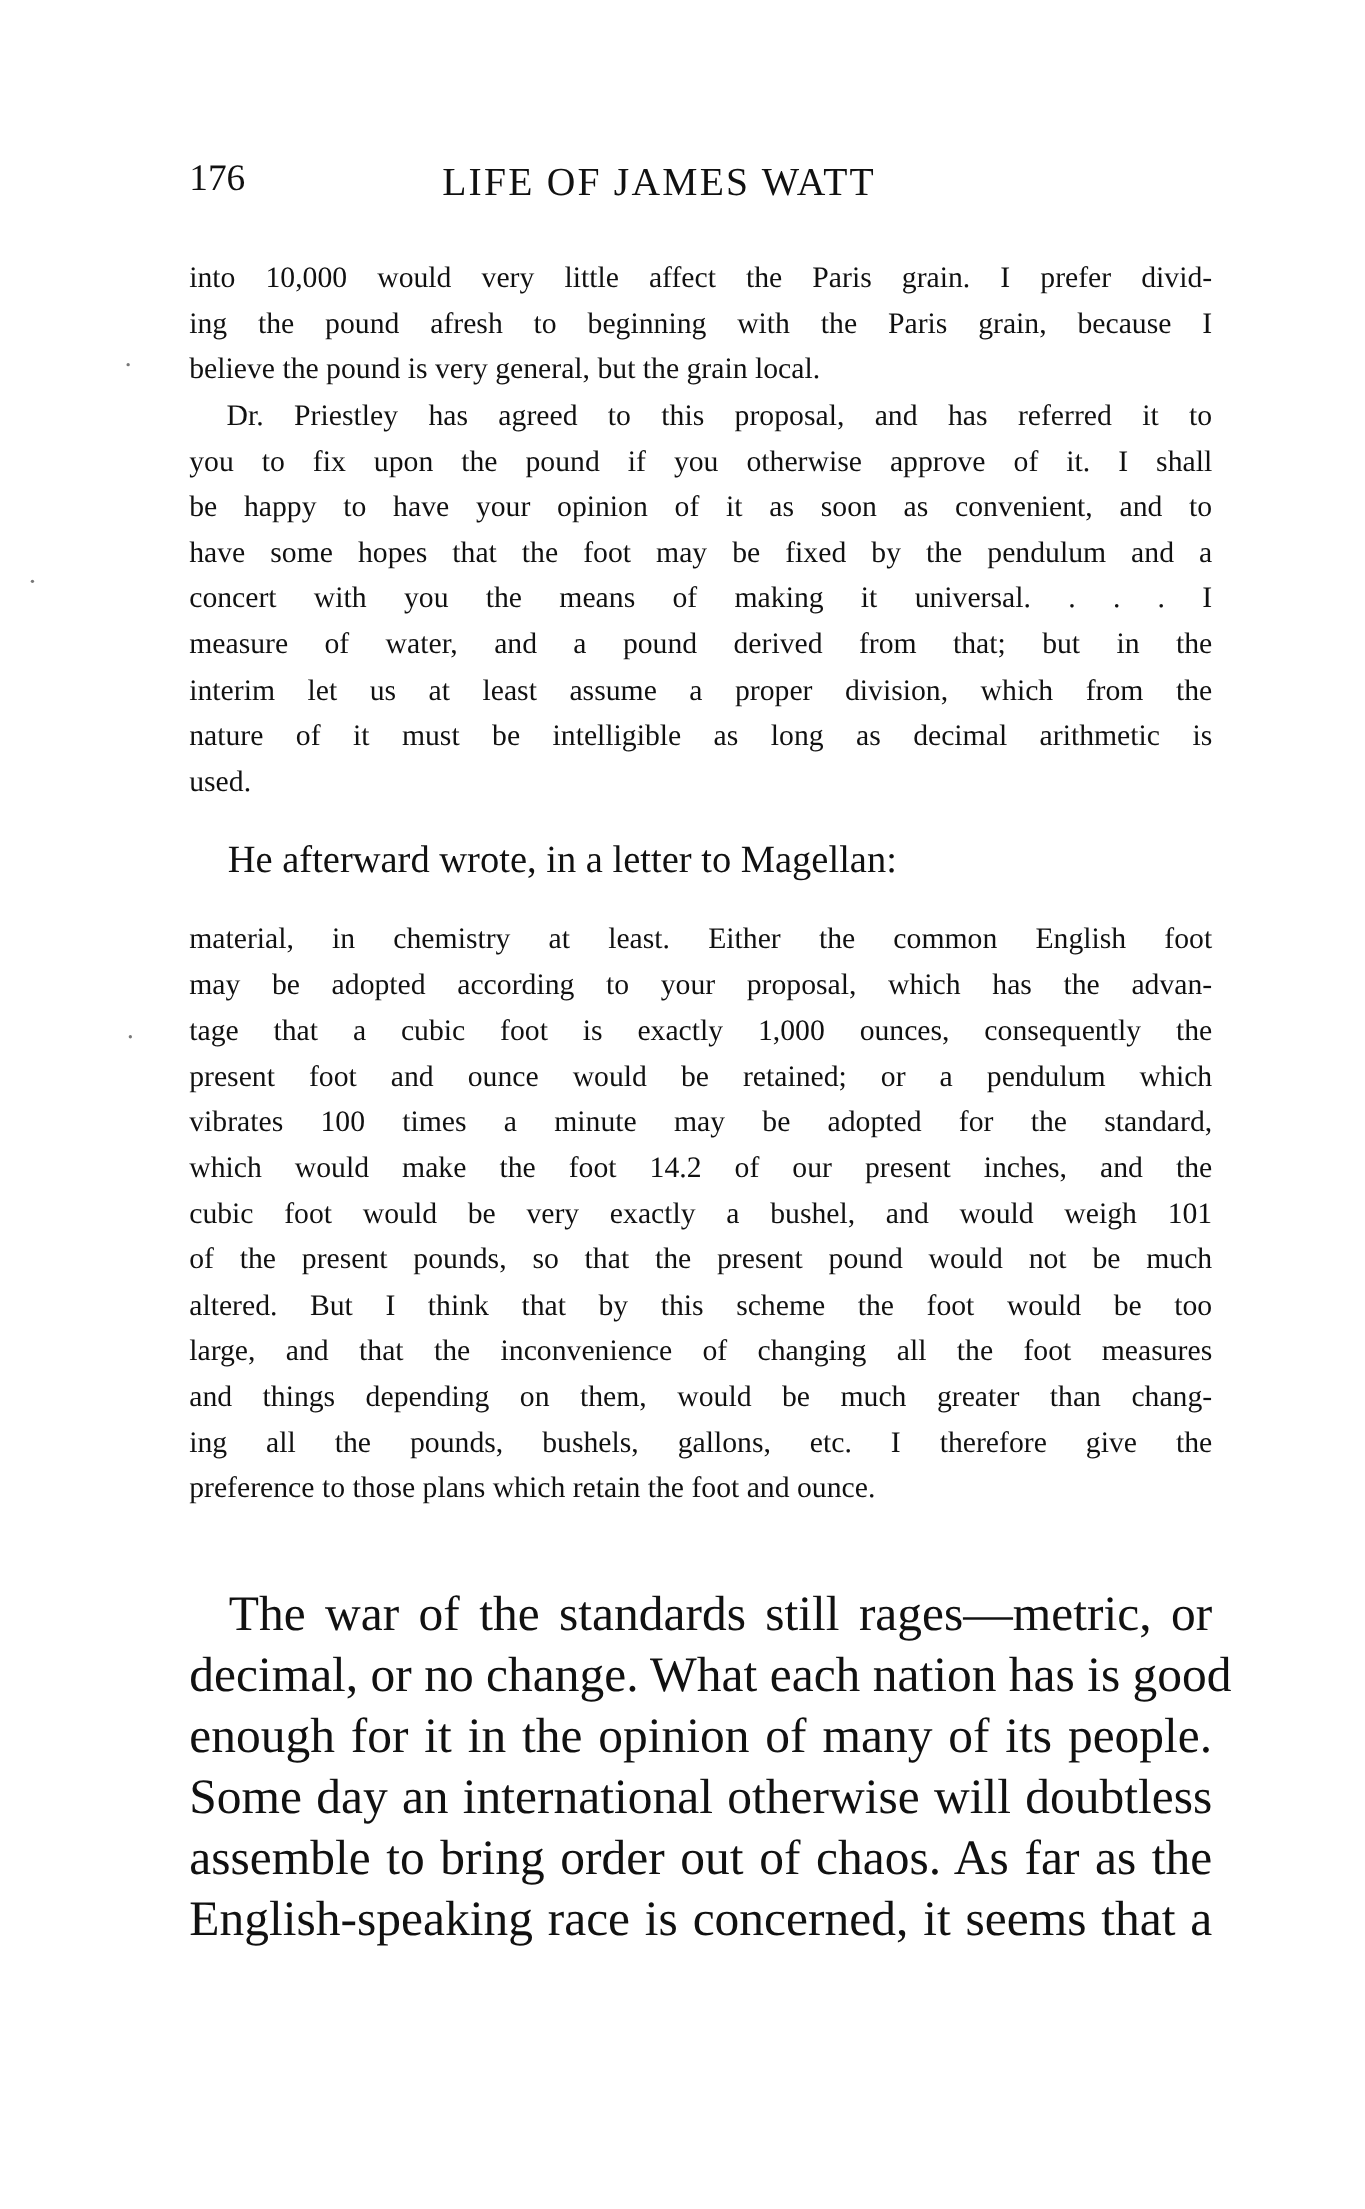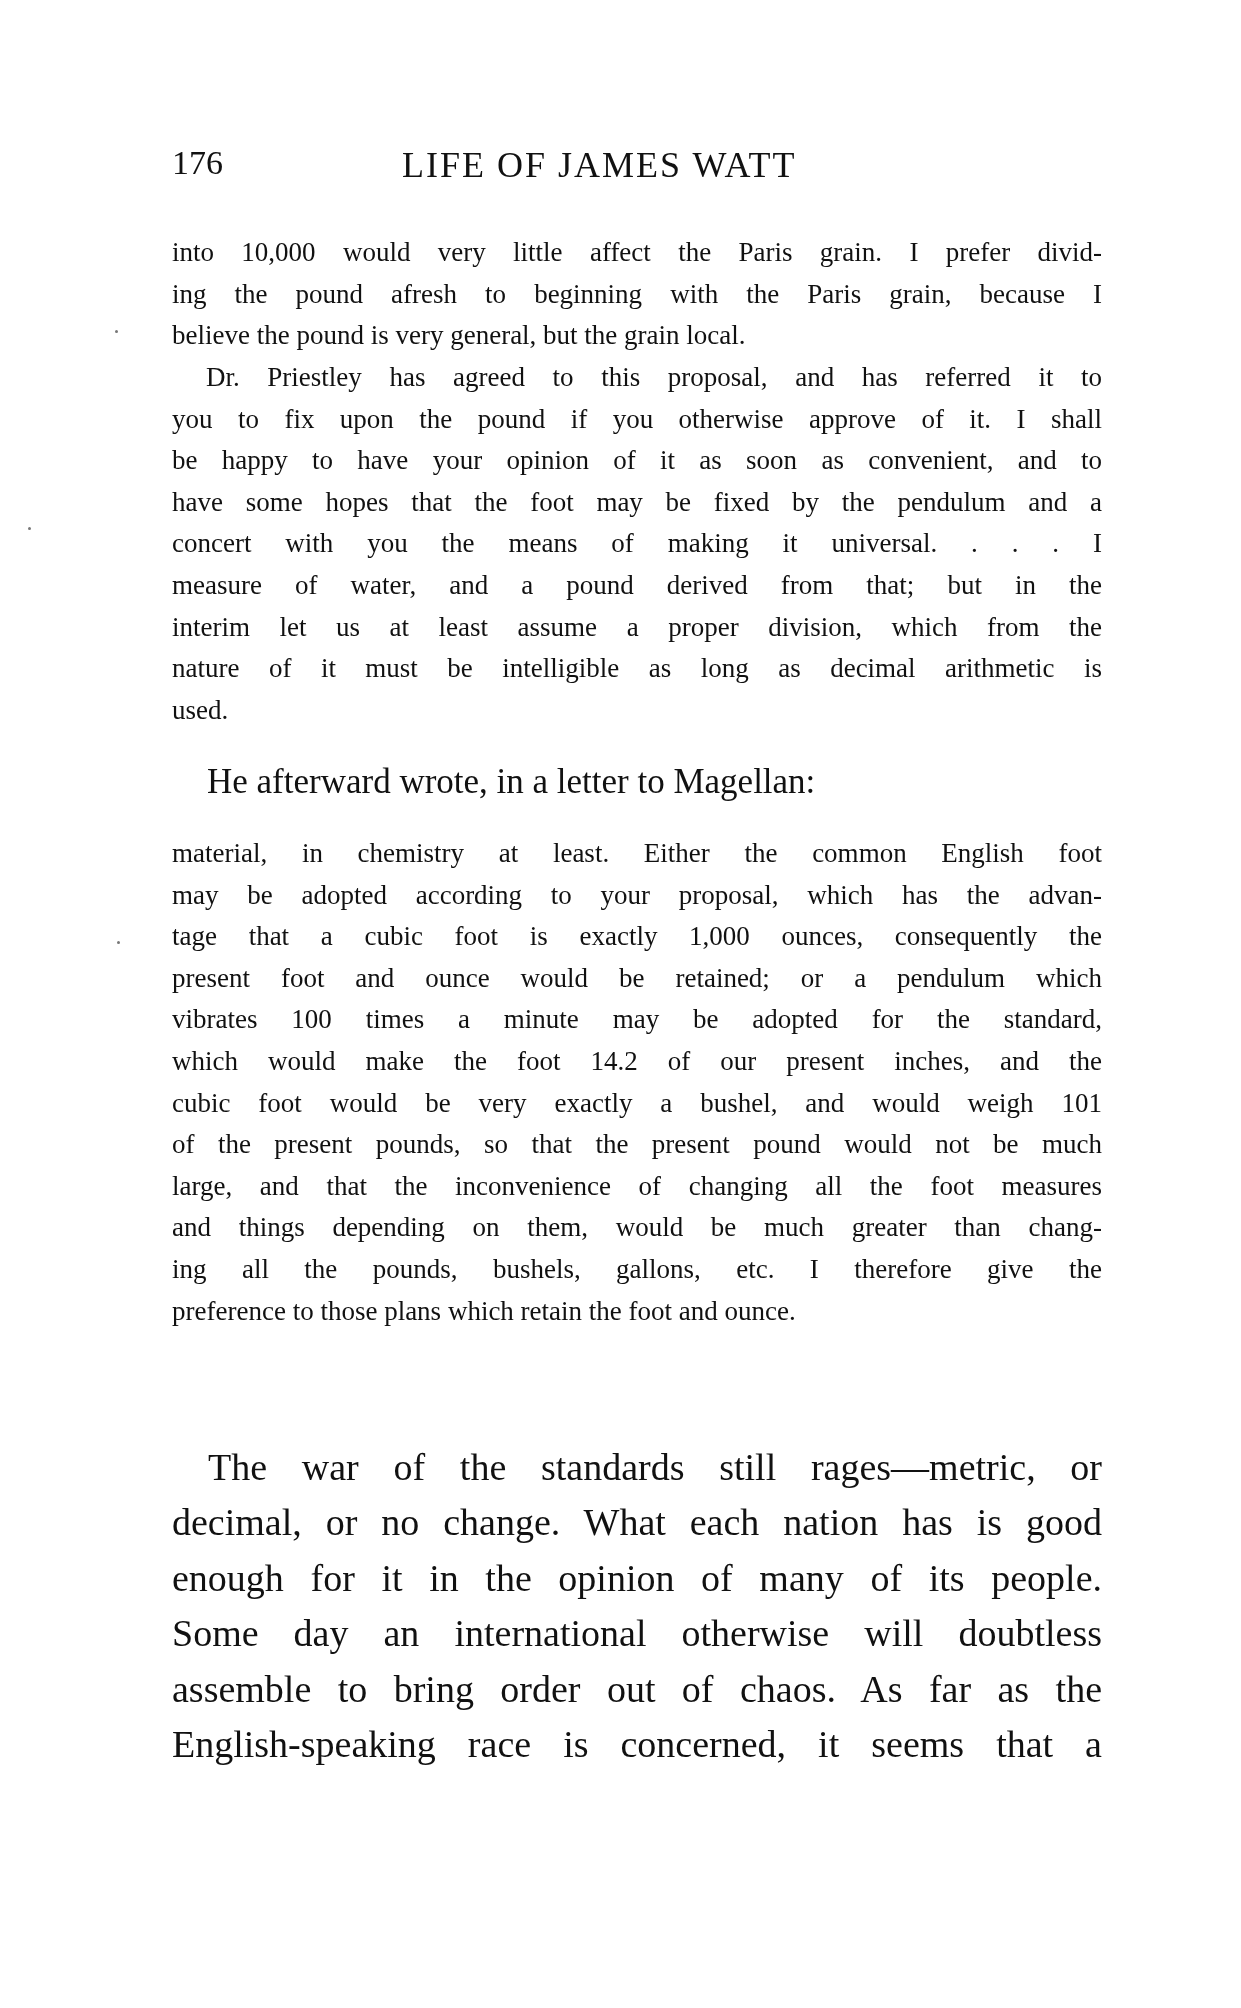--- a/index.html
+++ b/index.html
@@ -8,21 +8,21 @@
   .page { position: absolute; left: 0; top: 16px; width: 1122px; height: 2008px; }
   .header { position: absolute; top: 128px; left: 172px; width: 930px; height: 50px; }
   .page-num { position: absolute; left: 0; top: 0; font-size: 34px; font-family: "Liberation Serif", serif; }
   .running-title { position: absolute; left: 230px; top: 0; font-size: 36px; letter-spacing: 2px;
                    font-family: "Liberation Serif", serif; }
   .block { position: absolute; left: 172px; width: 930px; font-family: Liberation Serif, serif; }
   .small { font-size: 27px; line-height: 41.6px; text-align: justify; }
   .line { display: block; white-space: nowrap; text-align: justify; text-align-last: justify; height: 41.6px; }
   .line.last { text-align-last: left; }
   .intro { position: absolute; left: 207px; top: 746px; font-size: 35px; font-family: "Liberation Serif", serif; }
-  .large { font-size: 38px; line-height: 55.4px; }
+  .large { font-size: 45px; line-height: 55.4px; }
   .large .line { height: 55.4px; }
   .mark { position: absolute; width: 3px; height: 3px; background: #777; border-radius: 50%; }
 </style>
 </head>
 <body>
 
 <div class="page">
 
   <div class="header">
     <span class="page-num">176</span>
@@ -51,20 +51,21 @@
 
   <div class="block small" style="top:817px;">
     <span class="line">material, in chemistry at least.  Either the common English foot</span>
     <span class="line">may be adopted according to your proposal, which has the advan-</span>
     <span class="line">tage that a cubic foot is exactly 1,000 ounces, consequently the</span>
     <span class="line">present foot and ounce would be retained;  or a pendulum which</span>
     <span class="line">vibrates 100 times a minute may be adopted for the standard,</span>
     <span class="line">which would make the foot 14.2 of our present inches, and the</span>
     <span class="line">cubic foot would be very exactly a bushel, and would weigh 101</span>
     <span class="line">of the present pounds, so that the present pound would not be much</span>
+    <span class="line">altered.  But I think that by this scheme the foot would be too</span>
     <span class="line">large, and that the inconvenience of changing all the foot measures</span>
     <span class="line">and things depending on them, would be much greater than chang-</span>
     <span class="line">ing all the pounds, bushels, gallons, etc.  I therefore give the</span>
     <span class="line last">preference to those plans which retain the foot and ounce.</span>
   </div>
 
   <div class="block large" style="top:1424px;">
     <span class="line" style="padding-left:36px;box-sizing:border-box;">The war of the standards still rages—metric, or</span>
     <span class="line">decimal, or no change.  What each nation has is good</span>
     <span class="line">enough for it in the opinion of many of its people.</span>

